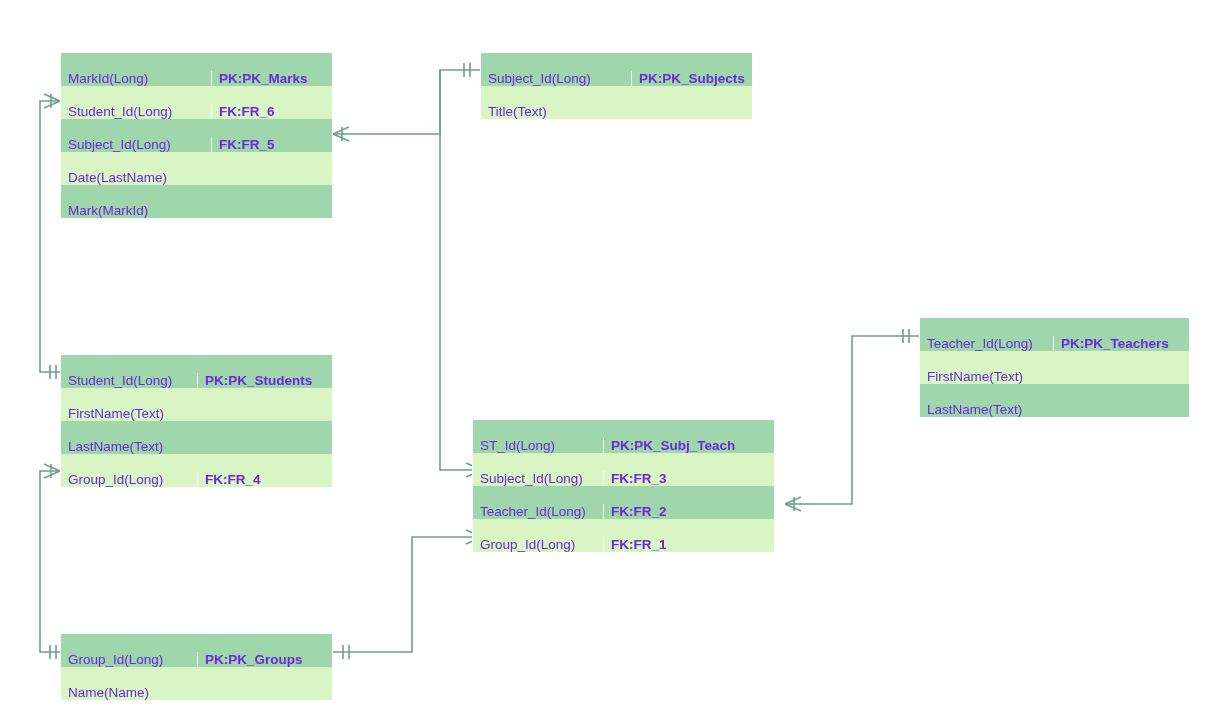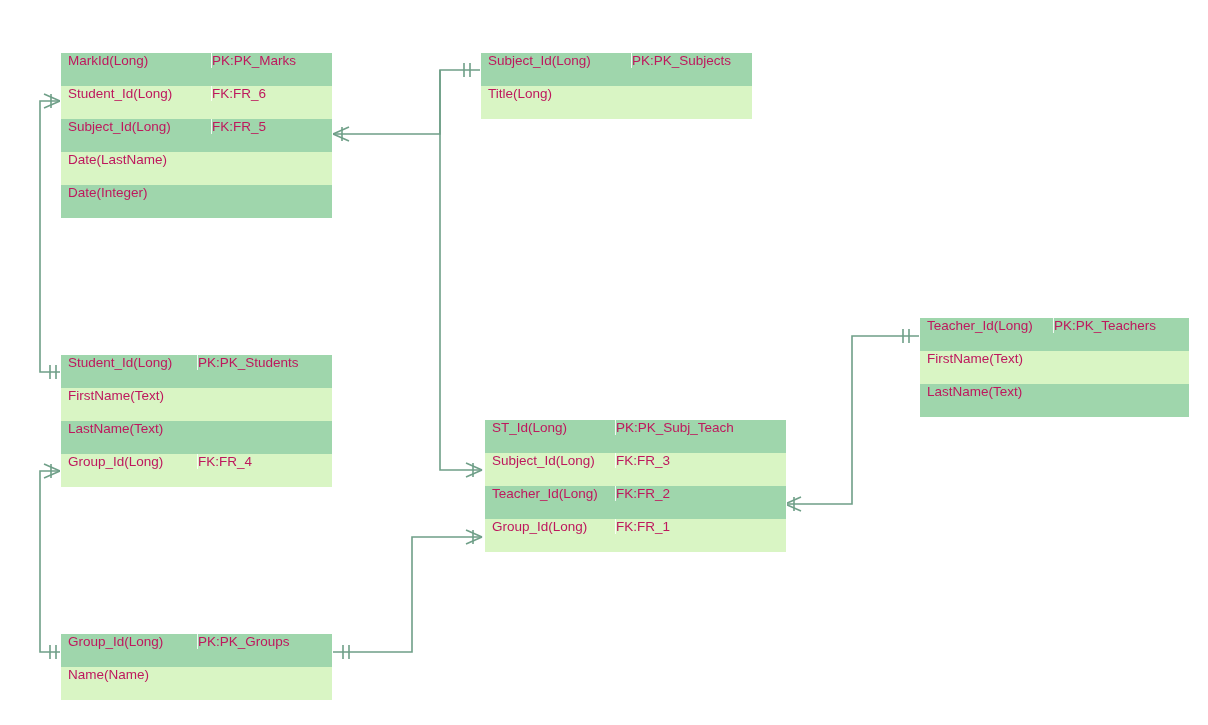--- a/index.html
+++ b/index.html
@@ -42,38 +42,40 @@
     font-size: 15px;
     font-weight: bold;
     letter-spacing: 0.2px;
     white-space: nowrap;
     overflow: hidden;
   }
   .attr-row {
     display: flex;
     box-sizing: border-box;
     height: 33px;
-    align-items: flex-start;
+    align-items: flex-end;
     font-size: 13.5px;
-    color: #be185d;
+    color: #6d28d9;
   }
   .attr-row.odd  { background: #9fd6ac; }
   .attr-row.even { background: #d9f5c4; }
   .attr-name {
     box-sizing: border-box;
     padding-left: 7px;
     white-space: nowrap;
     overflow: hidden;
   }
   .attr-key {
     box-sizing: border-box;
+    padding-left: 7px;
     flex: 1 1 auto;
     white-space: nowrap;
     overflow: hidden;
     border-left: 1px solid rgba(255,255,255,0.85);
+    font-weight: bold;
   }
 </style>
 </head>
 <body>
 
 <div id="canvas">
 
   <svg id="connectors" viewBox="0 0 1208 725" width="1208" height="725">
     <g fill="none" stroke="#6f9f88" stroke-width="1.6" stroke-linecap="butt">
 
@@ -146,33 +148,33 @@
     </div>
     <div class="attr-row odd">
       <span class="attr-name" style="width:150px">Subject_Id(Long)</span>
       <span class="attr-key">FK:FR_5</span>
     </div>
     <div class="attr-row even">
       <span class="attr-name" style="width:150px">Date(LastName)</span>
       <span class="attr-key"></span>
     </div>
     <div class="attr-row odd">
-      <span class="attr-name" style="width:150px">Date(Integer)</span>
+      <span class="attr-name" style="width:150px">Mark(MarkId)</span>
       <span class="attr-key"></span>
     </div>
   </div>
 
   <div class="entity" style="left:480px; top:25px; width:273px;">
     <div class="entity-header">SUBJECTS</div>
     <div class="attr-row odd">
       <span class="attr-name" style="width:150px">Subject_Id(Long)</span>
       <span class="attr-key">PK:PK_Subjects</span>
     </div>
     <div class="attr-row even">
-      <span class="attr-name" style="width:150px">Title(Long)</span>
+      <span class="attr-name" style="width:150px">Title(Text)</span>
       <span class="attr-key"></span>
     </div>
   </div>
 
   <div class="entity" style="left:60px; top:327px; width:273px;">
     <div class="entity-header">STUDENTS</div>
     <div class="attr-row odd">
       <span class="attr-name" style="width:136px">Student_Id(Long)</span>
       <span class="attr-key">PK:PK_Students</span>
     </div>
@@ -183,21 +185,21 @@
     <div class="attr-row odd">
       <span class="attr-name" style="width:136px">LastName(Text)</span>
       <span class="attr-key"></span>
     </div>
     <div class="attr-row even">
       <span class="attr-name" style="width:136px">Group_Id(Long)</span>
       <span class="attr-key">FK:FR_4</span>
     </div>
   </div>
 
-  <div class="entity" style="left:484px; top:392px; width:303px;">
+  <div class="entity" style="left:472px; top:392px; width:303px;">
     <div class="entity-header">SUBJ_TEACH</div>
     <div class="attr-row odd">
       <span class="attr-name" style="width:130px">ST_Id(Long)</span>
       <span class="attr-key">PK:PK_Subj_Teach</span>
     </div>
     <div class="attr-row even">
       <span class="attr-name" style="width:130px">Subject_Id(Long)</span>
       <span class="attr-key">FK:FR_3</span>
     </div>
     <div class="attr-row odd">

